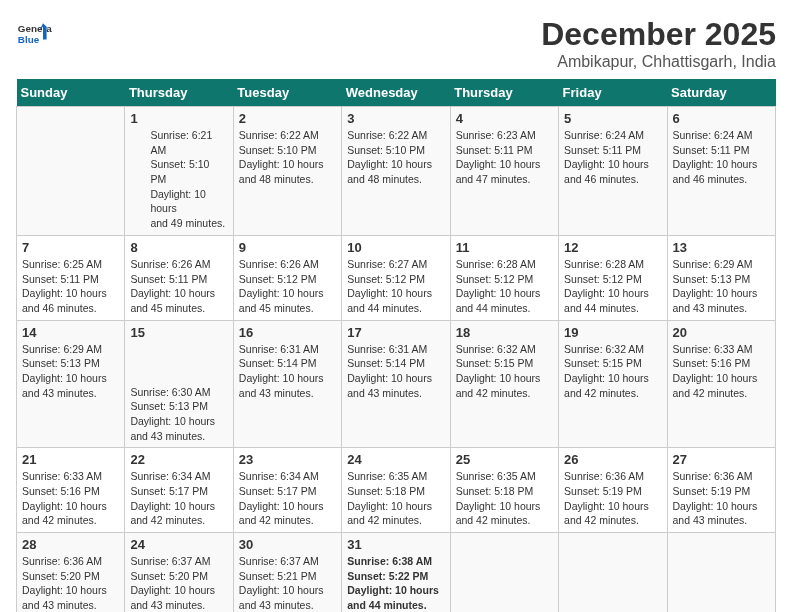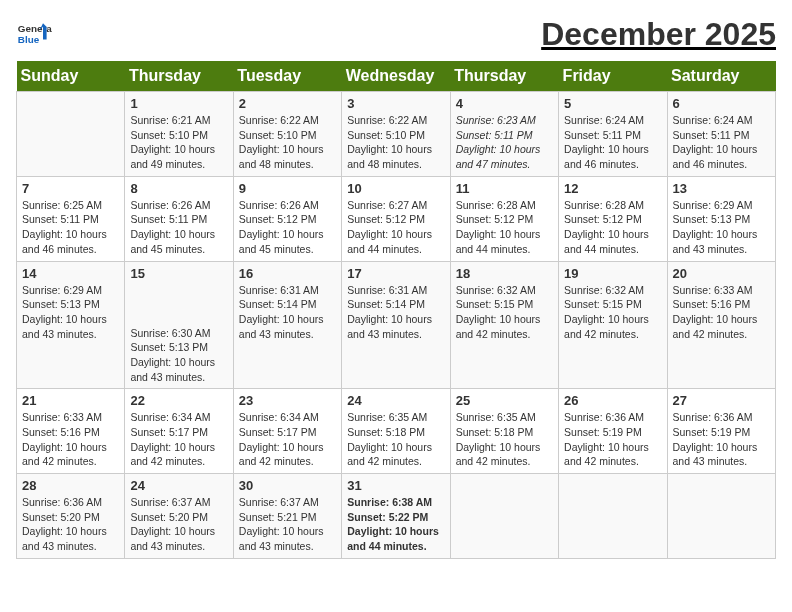--- a/index.html
+++ b/index.html
@@ -20,42 +20,41 @@
       display: flex;
       align-items: center;
       gap: 4px;
     }
     .logo-icon {
       width: 36px;
       height: 36px;
     }
     .title-block {
       text-align: right;
-      text-decoration: underline;
     }
     .month-title {
       font-size: 32px;
       font-weight: bold;
       color: #333;
     }
     .location-title {
       font-size: 16px;
       color: #555;
     }
     table {
       width: 100%;
       border-collapse: collapse;
       font-size: 11px;
     }
     thead tr th {
-      background-color: #4d7c0f;
+      background-color: #0f766e;
       color: #fff;
       padding: 6px 4px;
       text-align: left;
-      font-size: 16px;
+      font-size: 13px;
       font-weight: bold;
     }
     tbody tr td {
       border: 1px solid #ccc;
       vertical-align: top;
       padding: 4px 5px;
       width: calc(100% / 7);
       min-height: 80px;
       color: #333;
     }
@@ -85,62 +84,63 @@
 <div class="header">
   <div class="logo">
     <svg class="logo-icon" viewBox="0 0 40 40">
       <text x="2" y="18" font-size="11" font-weight="bold" fill="#333">General</text>
       <text x="2" y="30" font-size="11" font-weight="bold" fill="#1565C0">Blue</text>
       <polygon points="30,8 38,16 34,12 34,26 30,26 30,12 26,16" fill="#1565C0"></polygon>
     </svg>
   </div>
   <div class="title-block">
     <div class="month-title">December 2025</div>
+    <div class="location-title">Ambikapur, Chhattisgarh, India</div>
   </div>
 </div>
 
 <table>
   <thead>
     <tr>
     <th>Sunday</th>
         <th>Thursday</th>
         <th>Tuesday</th>
         <th>Wednesday</th>
         <th>Thursday</th>
         <th>Friday</th>
         <th>Saturday</th>
       </tr>
   </thead>
   <tbody id="calendar-body">
   <tr>
         <td class="empty-cell"></td>
         <td>
           <div class="day-number">1</div>
-          <div class="day-info" style="white-space: pre-line;">Sunrise: 6:21 AM
+          <div class="day-info" style="white-space: pre-line; margin-left: 20px;">Sunrise: 6:21 AM
 Sunset: 5:10 PM
 Daylight: 10 hours
 and 49 minutes.</div>
         </td>
         <td>
           <div class="day-number">2</div>
           <div class="day-info" style="white-space: pre-line;">Sunrise: 6:22 AM
 Sunset: 5:10 PM
 Daylight: 10 hours
 and 48 minutes.</div>
         </td>
         <td>
           <div class="day-number">3</div>
           <div class="day-info" style="white-space: pre-line;">Sunrise: 6:22 AM
 Sunset: 5:10 PM
 Daylight: 10 hours
 and 48 minutes.</div>
         </td>
         <td>
           <div class="day-number">4</div>
-          <div class="day-info" style="white-space: pre-line; font-style: italic;">Sunrise: 6:23 AM
+          <div class="day-info" style="white-space: pre-line;">Sunrise: 6:23 AM
 Sunset: 5:11 PM
 Daylight: 10 hours
 and 47 minutes.</div>
         </td>
         <td>
           <div class="day-number">5</div>
           <div class="day-info" style="white-space: pre-line;">Sunrise: 6:24 AM
 Sunset: 5:11 PM
 Daylight: 10 hours
 and 46 minutes.</div>

